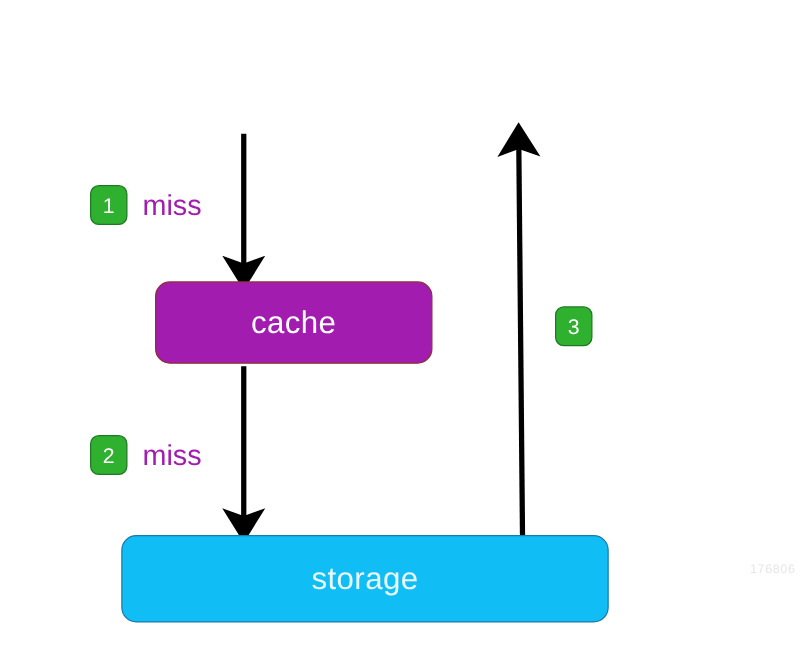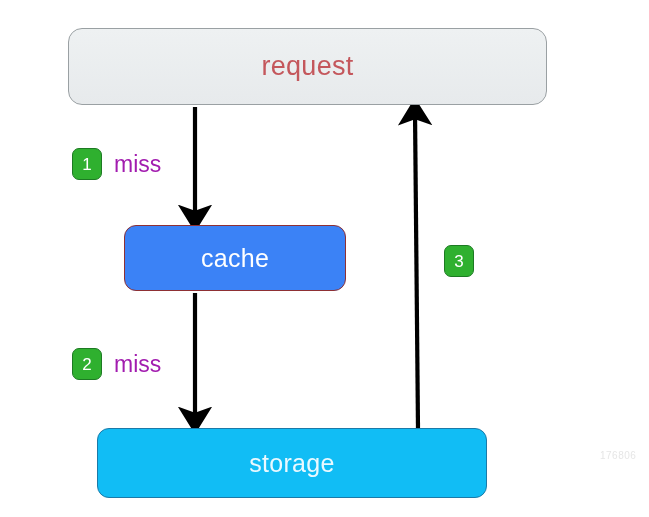--- a/index.html
+++ b/index.html
@@ -39,21 +39,21 @@
     border-radius: 14px;
     color: #c4575c;
     font-size: 27px;
   }
 
   .node-cache {
     left: 124px;
     top: 225px;
     width: 222px;
     height: 66px;
-    background: #3b82f6;
+    background: #a21caf;
     border: 1.6px solid #8e3034;
     border-radius: 12px;
     color: #ffffff;
     font-size: 25px;
   }
 
   .node-storage {
     left: 97px;
     top: 428px;
     width: 390px;
@@ -155,23 +155,20 @@
       </marker>
     </defs>
 
     <line x1="195" y1="107" x2="195" y2="218" stroke="#000000" stroke-width="4.2" marker-end="url(#ah-down)"></line>
 
     <line x1="195" y1="293" x2="195" y2="420" stroke="#000000" stroke-width="4.2" marker-end="url(#ah-down)"></line>
 
     <line x1="418" y1="428" x2="415" y2="112" stroke="#000000" stroke-width="4.2" marker-end="url(#ah-up)"></line>
   </svg>
 
-  <div class="node node-request">
-    <span>request</span>
-  </div>
 
   <div class="node node-cache">
     <span>cache</span>
   </div>
 
   <div class="node node-storage">
     <span>storage</span>
   </div>
 
   <div class="step step-1">

